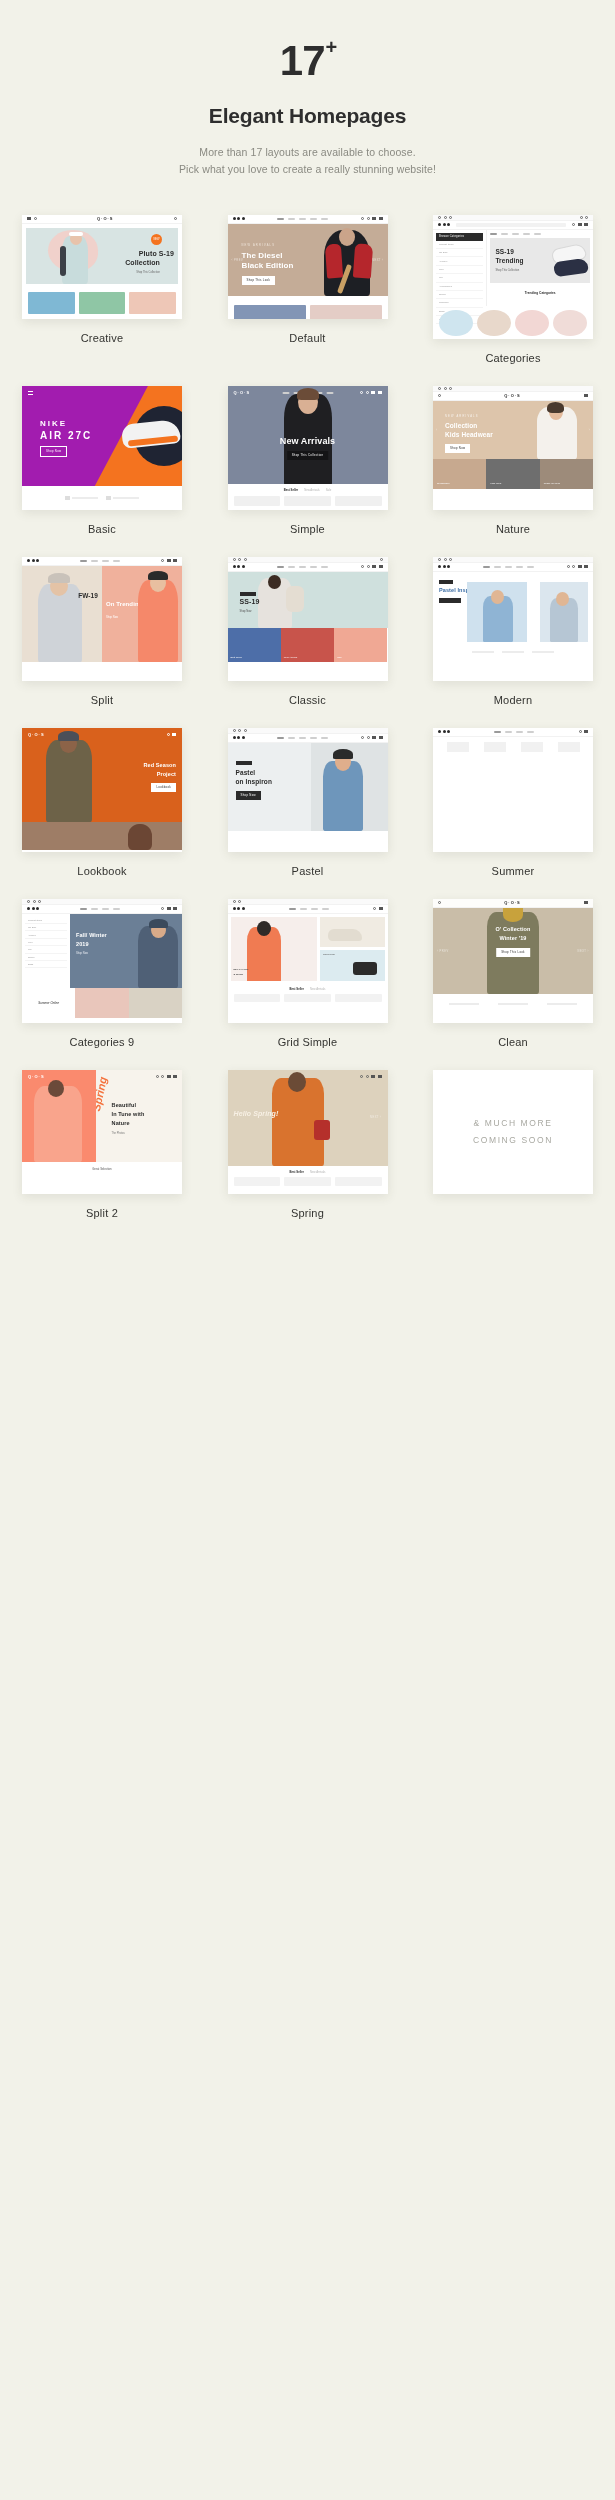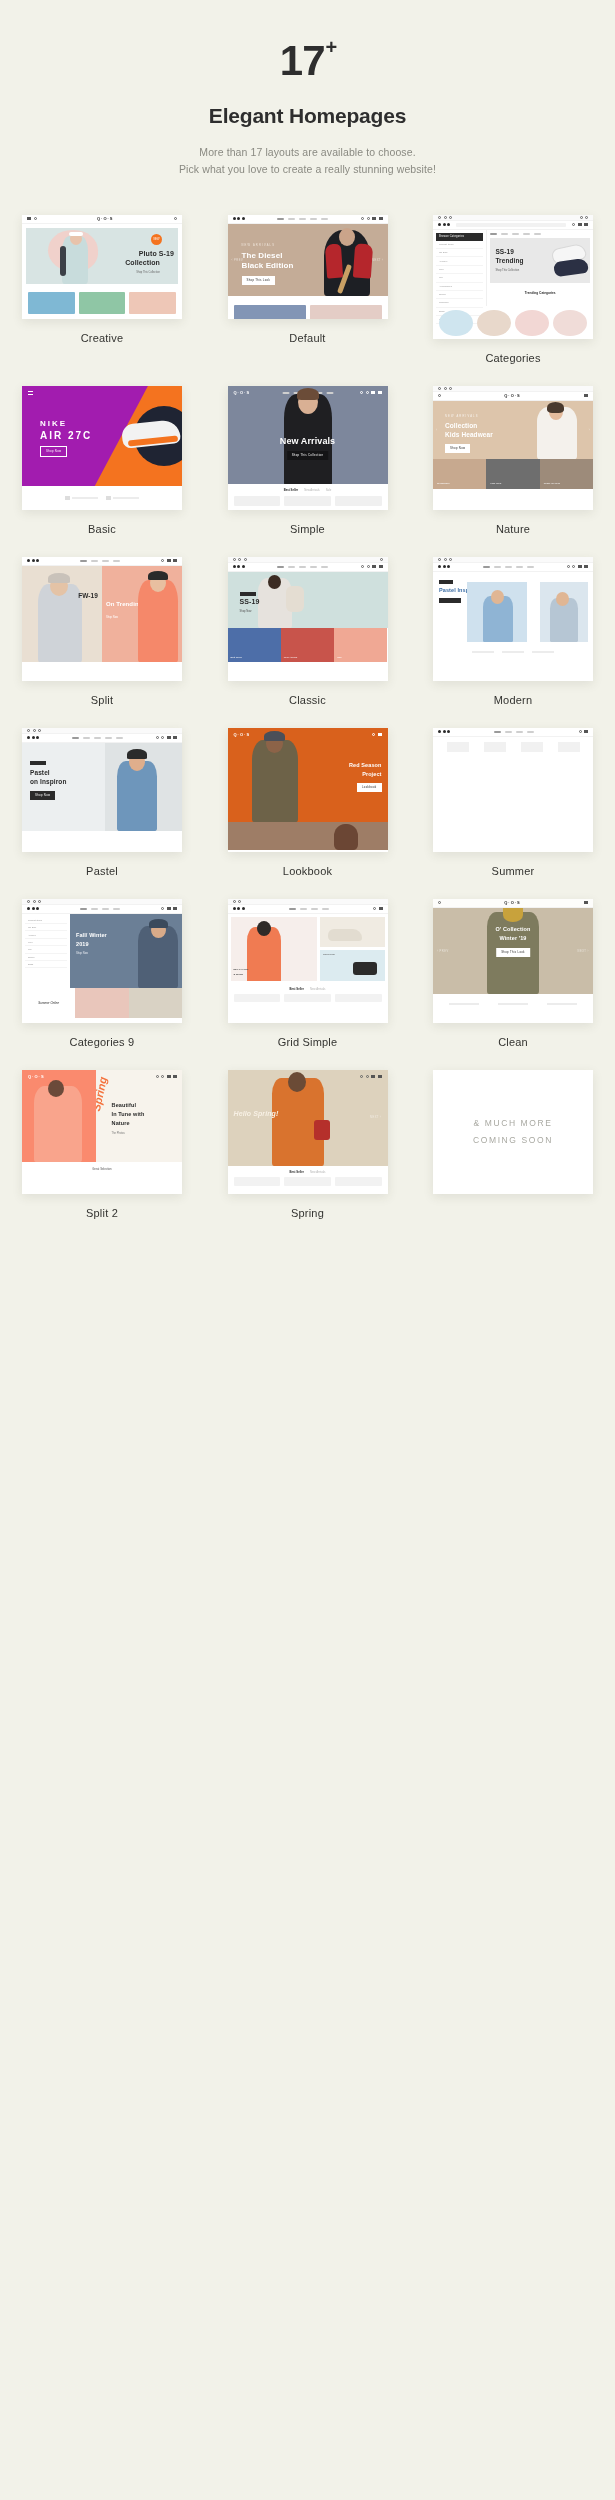--- a/index.html
+++ b/index.html
@@ -564,20 +564,42 @@
           <span style="width:22px;height:2px;background:#ececec;display:block"></span>
           <span style="width:22px;height:2px;background:#ececec;display:block"></span>
           <span style="width:22px;height:2px;background:#ececec;display:block"></span>
         </div>
       </div>
       <div class="caption">Modern</div>
     </div>
 
     <div class="cell">
       <div class="thumb thumb-t">
+        <div class="stage" style="height:94px;background:#d9611c;overflow:hidden">
+          <div style="position:absolute;top:4px;left:6px;font-size:4px;letter-spacing:1px;font-weight:700;color:#fff">Q·O·S</div>
+          <div class="iconrow" style="position:absolute;top:5px;right:6px">
+              <i style="border-color:#fff"></i>
+              <i class="sq" style="background:#fff"></i>
+            </div>
+          <div style="position:absolute;left:24px;top:12px;width:46px;height:82px;background:#6d6248;border-radius:24% 24% 4% 4%"></div>
+          <div style="position:absolute;left:38px;top:6px;width:17px;height:19px;background:#8c6348;border-radius:50%"></div>
+          <div style="position:absolute;left:36px;top:3px;width:21px;height:10px;background:#4b4f58;border-radius:50% 50% 15% 15%"></div>
+          <div class="ht txt-white" style="right:6px;top:34px;font-size:5.5px;text-align:right">Red Season</div>
+          <div class="ht txt-white" style="right:6px;top:43px;font-size:5.5px;text-align:right">Project</div>
+          <div class="btn-mini" style="right:6px;top:55px">Lookbook</div>
+        </div>
+        <div style="height:28px;background:#9e7d66;position:relative;overflow:hidden">
+          <div style="position:absolute;right:30px;top:2px;width:24px;height:26px;background:#6b4634;border-radius:46% 46% 20% 20%"></div>
+        </div>
+      </div>
+      <div class="caption">Lookbook</div>
+    </div>
+
+    <div class="cell">
+      <div class="thumb thumb-t">
         <div class="bar thin" style="background:#fafafa">
           <div class="iconrow">
               <i></i>
               <i></i>
               <i></i>
             </div>
         </div>
         <div class="bar">
           <div class="logo-dots">
               <i></i>
@@ -606,42 +628,20 @@
             <div style="position:absolute;left:22px;top:6px;width:20px;height:10px;background:#2b2b2b;border-radius:50% 50% 10% 10%"></div>
           </div>
           <div style="position:absolute;left:8px;top:18px;width:16px;height:4px;background:#2b2b2b"></div>
           <div class="ht" style="left:8px;top:26px;font-size:6.5px;color:#2b2b2b">Pastel</div>
           <div class="ht" style="left:8px;top:35px;font-size:6.5px;color:#2b2b2b">on Inspiron</div>
           <div class="btn-mini" style="left:8px;top:48px;background:#2b2b2b;color:#fff">Shop Now</div>
         </div>
         <div class="filler" style="height:12px"></div>
       </div>
       <div class="caption">Pastel</div>
-    </div>
-
-    <div class="cell">
-      <div class="thumb thumb-t">
-        <div class="stage" style="height:94px;background:#d9611c;overflow:hidden">
-          <div style="position:absolute;top:4px;left:6px;font-size:4px;letter-spacing:1px;font-weight:700;color:#fff">Q·O·S</div>
-          <div class="iconrow" style="position:absolute;top:5px;right:6px">
-              <i style="border-color:#fff"></i>
-              <i class="sq" style="background:#fff"></i>
-            </div>
-          <div style="position:absolute;left:24px;top:12px;width:46px;height:82px;background:#6d6248;border-radius:24% 24% 4% 4%"></div>
-          <div style="position:absolute;left:38px;top:6px;width:17px;height:19px;background:#8c6348;border-radius:50%"></div>
-          <div style="position:absolute;left:36px;top:3px;width:21px;height:10px;background:#4b4f58;border-radius:50% 50% 15% 15%"></div>
-          <div class="ht txt-white" style="right:6px;top:34px;font-size:5.5px;text-align:right">Red Season</div>
-          <div class="ht txt-white" style="right:6px;top:43px;font-size:5.5px;text-align:right">Project</div>
-          <div class="btn-mini" style="right:6px;top:55px">Lookbook</div>
-        </div>
-        <div style="height:28px;background:#9e7d66;position:relative;overflow:hidden">
-          <div style="position:absolute;right:30px;top:2px;width:24px;height:26px;background:#6b4634;border-radius:46% 46% 20% 20%"></div>
-        </div>
-      </div>
-      <div class="caption">Lookbook</div>
     </div>
 
     <div class="cell">
       <div class="thumb thumb-t">
         <div class="bar">
           <div class="logo-dots">
               <i></i>
               <i></i>
               <i></i>
             </div>

